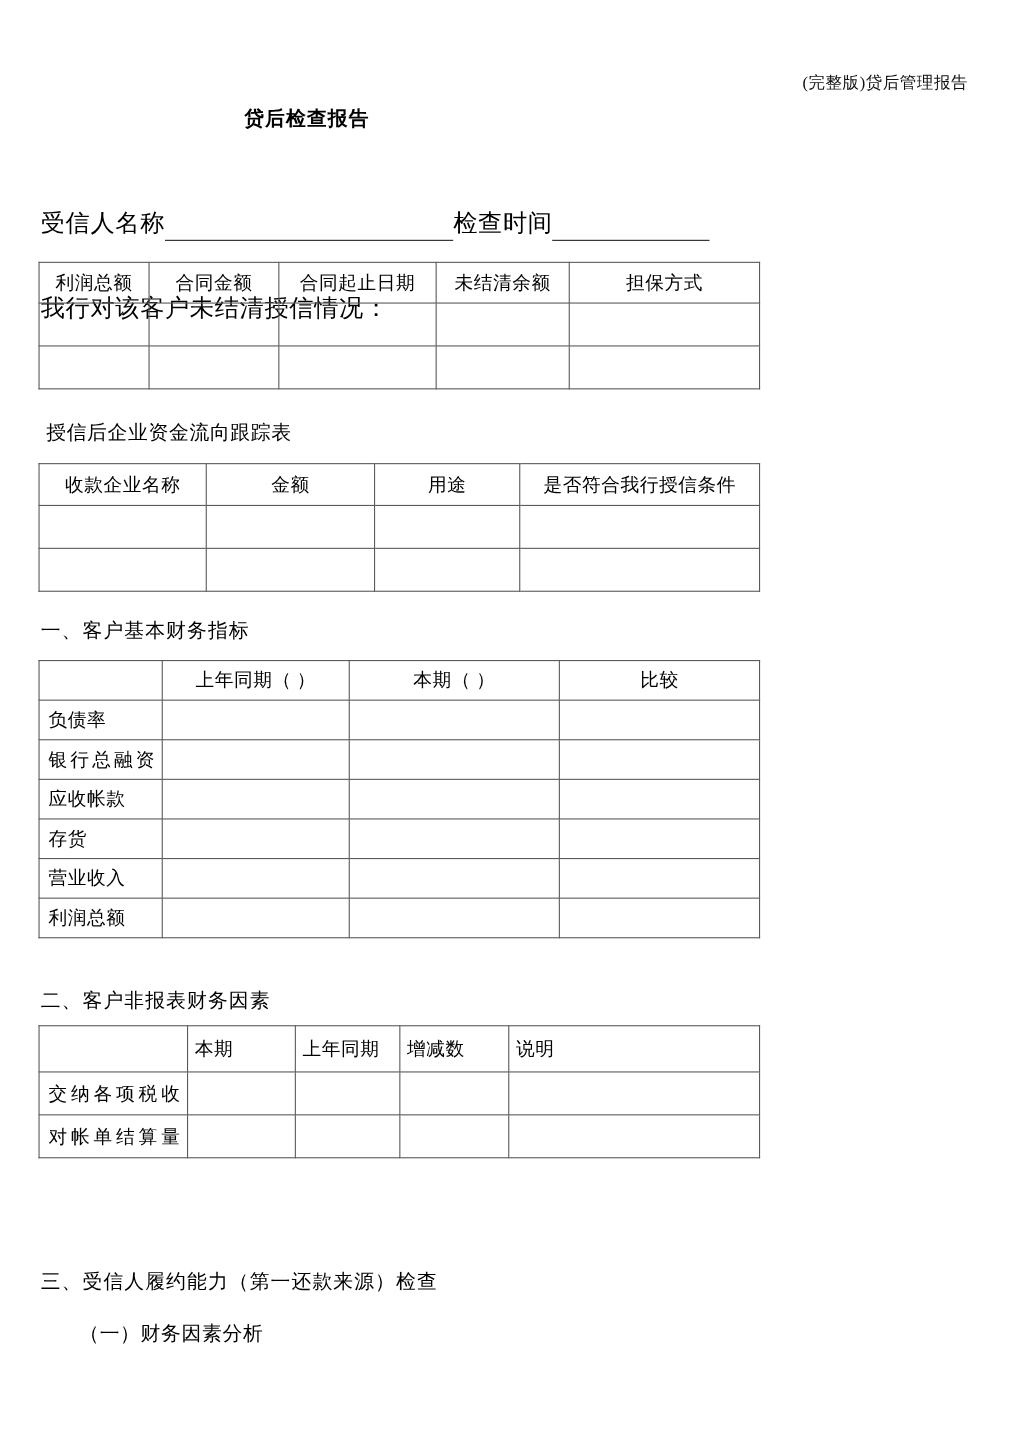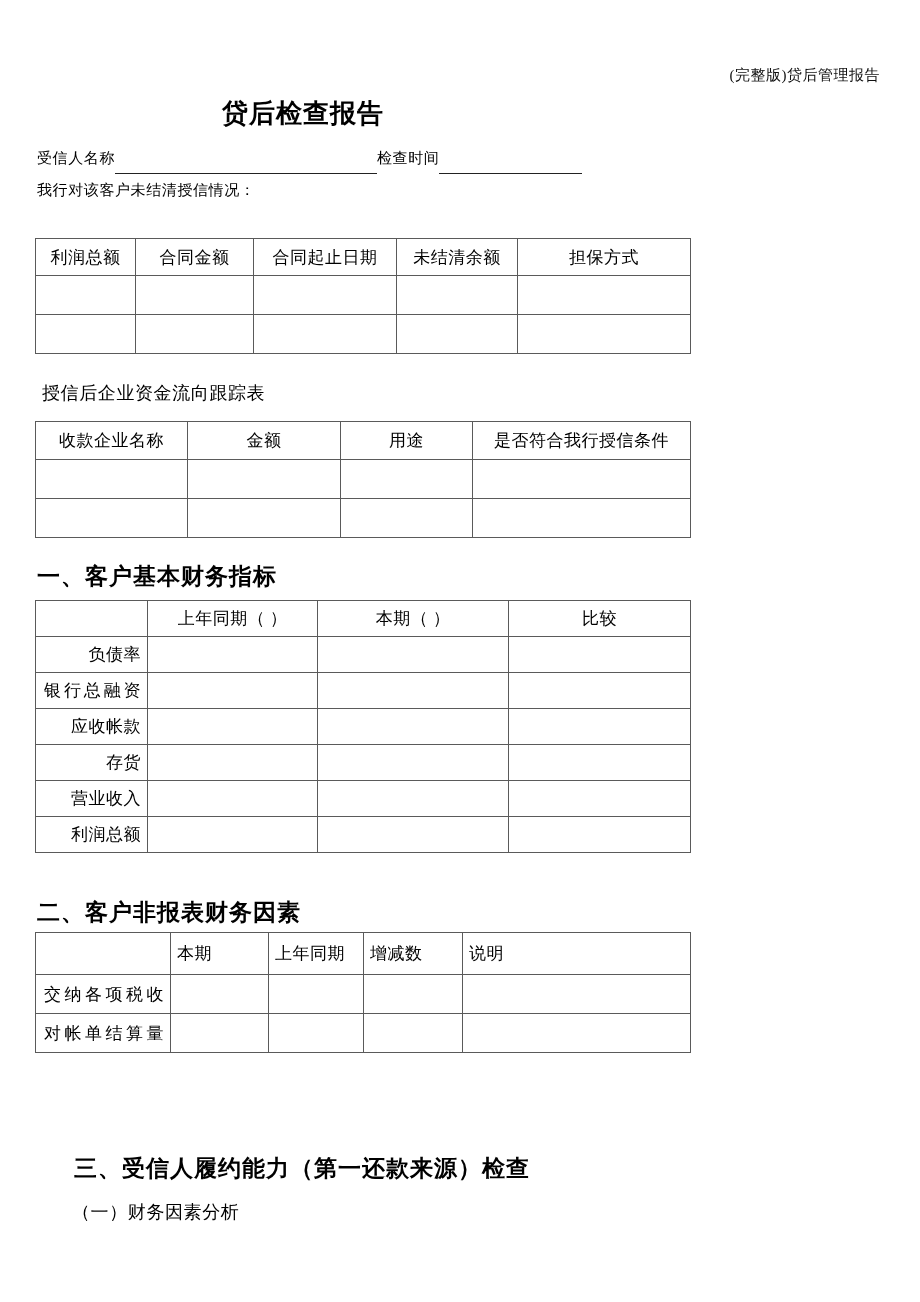--- a/index.html
+++ b/index.html
@@ -32,38 +32,39 @@
     white-space: nowrap;
     color: #111;
   }
 
   
   .doc-title {
     position: absolute;
     top: 96px;
     left: 222px;
     font-family: "Liberation Sans", "DejaVu Sans", sans-serif;
-    font-size: 26px;
+    font-size: 18px;
     font-weight: bold;
     letter-spacing: 1px;
     white-space: nowrap;
   }
 
   
   .form-block {
     position: absolute;
     left: 37px;
     top: 142px;
     width: 700px;
   }
   .form-line {
-    font-size: 15px;
+    font-size: 22px;
     line-height: 32px;
     white-space: nowrap;
     letter-spacing: 0.6px;
+    margin-top: 45px;
   }
   .blank {
     display: inline-block;
     border-bottom: 1px solid #222;
     vertical-align: bottom;
     height: 21px;
   }
   .blank-name  { width: 262px; }
   .blank-time  { width: 143px; }
   .blank-times { width: 48px; }
@@ -109,42 +110,42 @@
   }
   #table-flow { left: 35px; top: 421px; width: 655px; border-radius: 27px; }
   #table-flow th { height: 37px; }
   #table-flow td.empty { height: 38px; }
 
   
   .section-heading {
     position: absolute;
     left: 37px;
     font-family: "Liberation Sans", "DejaVu Sans", sans-serif;
-    font-size: 23px;
-    font-weight: bold;
+    font-size: 18px;
+    font-weight: normal;
     letter-spacing: 1px;
     white-space: nowrap;
   }
   #heading-1 { top: 561px; }
   #heading-2 { top: 897px; }
-  #heading-3 { top: 1153px; margin-left: 37px; }
+  #heading-3 { top: 1153px; }
 
   .sub-heading {
     position: absolute;
     left: 72px;
     top: 1200px;
     font-size: 18px;
     letter-spacing: 0.6px;
     white-space: nowrap;
   }
 
   
   #table-fin { left: 35px; top: 600px; width: 655px; }
   #table-fin th { height: 35px; }
-  #table-fin td { height: 35px; text-align: right; }
+  #table-fin td { height: 35px; }
   #table-fin td.rowlabel { padding-left: 8px; }
 
   
   #table-nonfin { left: 35px; top: 932px; width: 655px; }
   #table-nonfin th { height: 41px; }
   #table-nonfin td { height: 38px; }
   #table-nonfin td.rowlabel { padding-left: 8px; }
 </style>
 </head>
 <body>

